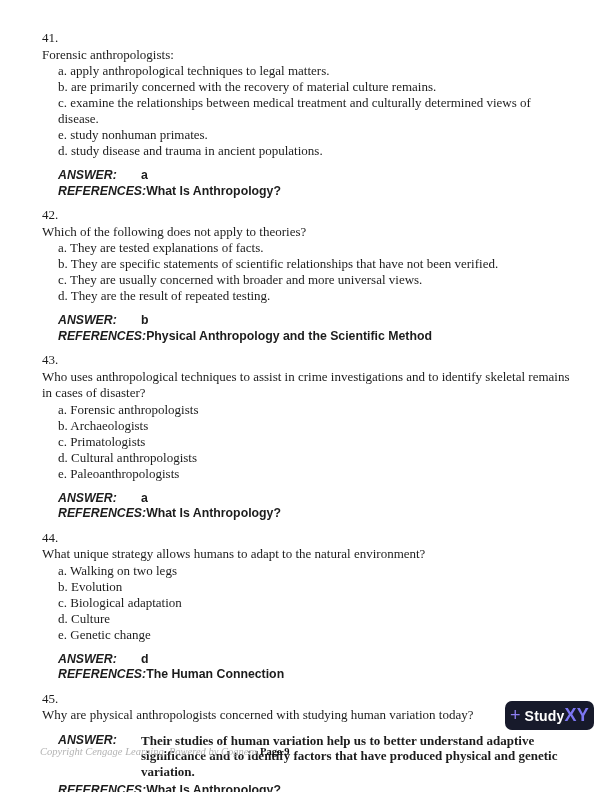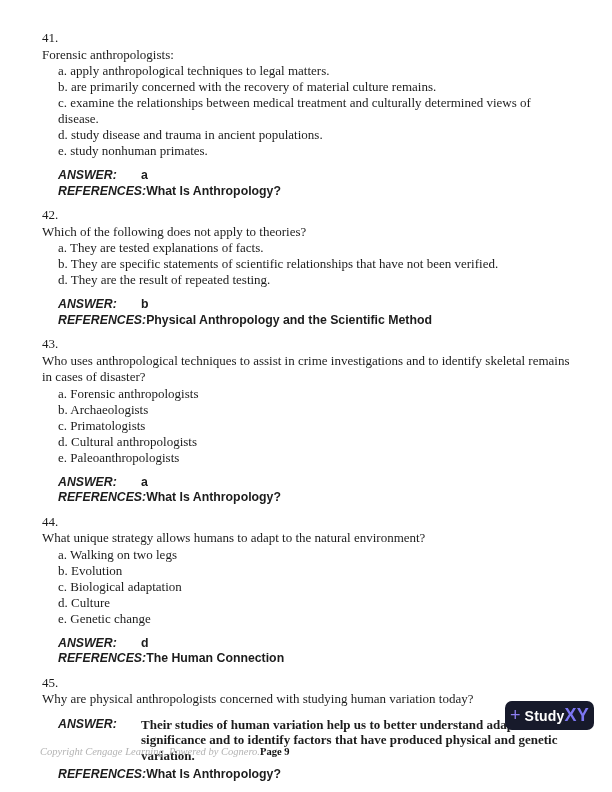--- a/index.html
+++ b/index.html
@@ -78,22 +78,22 @@
 
     <div class="question">
       <div class="q-line">
         <span class="q-num">41.</span>
         <span class="q-text">Forensic anthropologists:</span>
       </div>
       <div class="options">
         <div class="option">a. apply anthropological techniques to legal matters.</div>
         <div class="option">b. are primarily concerned with the recovery of material culture remains.</div>
         <div class="option">c. examine the relationships between medical treatment and culturally determined views of disease.</div>
+        <div class="option">e. study nonhuman primates.</div>
         <div class="option">d. study disease and trauma in ancient populations.</div>
-        <div class="option">e. study nonhuman primates.</div>
       </div>
       <div class="answer-block">
         <div class="ans-row">
           <span class="ans-label">ANSWER:</span>
           <span class="ans-value">a</span>
         </div>
         <div class="ans-row">
           <span class="ans-label">REFERENCES:</span>
           <span class="ans-value">What Is Anthropology?</span>
         </div>
@@ -101,20 +101,21 @@
     </div>
 
     <div class="question">
       <div class="q-line">
         <span class="q-num">42.</span>
         <span class="q-text">Which of the following does not apply to theories?</span>
       </div>
       <div class="options">
         <div class="option">a. They are tested explanations of facts.</div>
         <div class="option">b. They are specific statements of scientific relationships that have not been verified.</div>
+        <div class="option">c. They are usually concerned with broader and more universal views.</div>
         <div class="option">d. They are the result of repeated testing.</div>
       </div>
       <div class="answer-block">
         <div class="ans-row">
           <span class="ans-label">ANSWER:</span>
           <span class="ans-value">b</span>
         </div>
         <div class="ans-row">
           <span class="ans-label">REFERENCES:</span>
           <span class="ans-value">Physical Anthropology and the Scientific Method</span>

